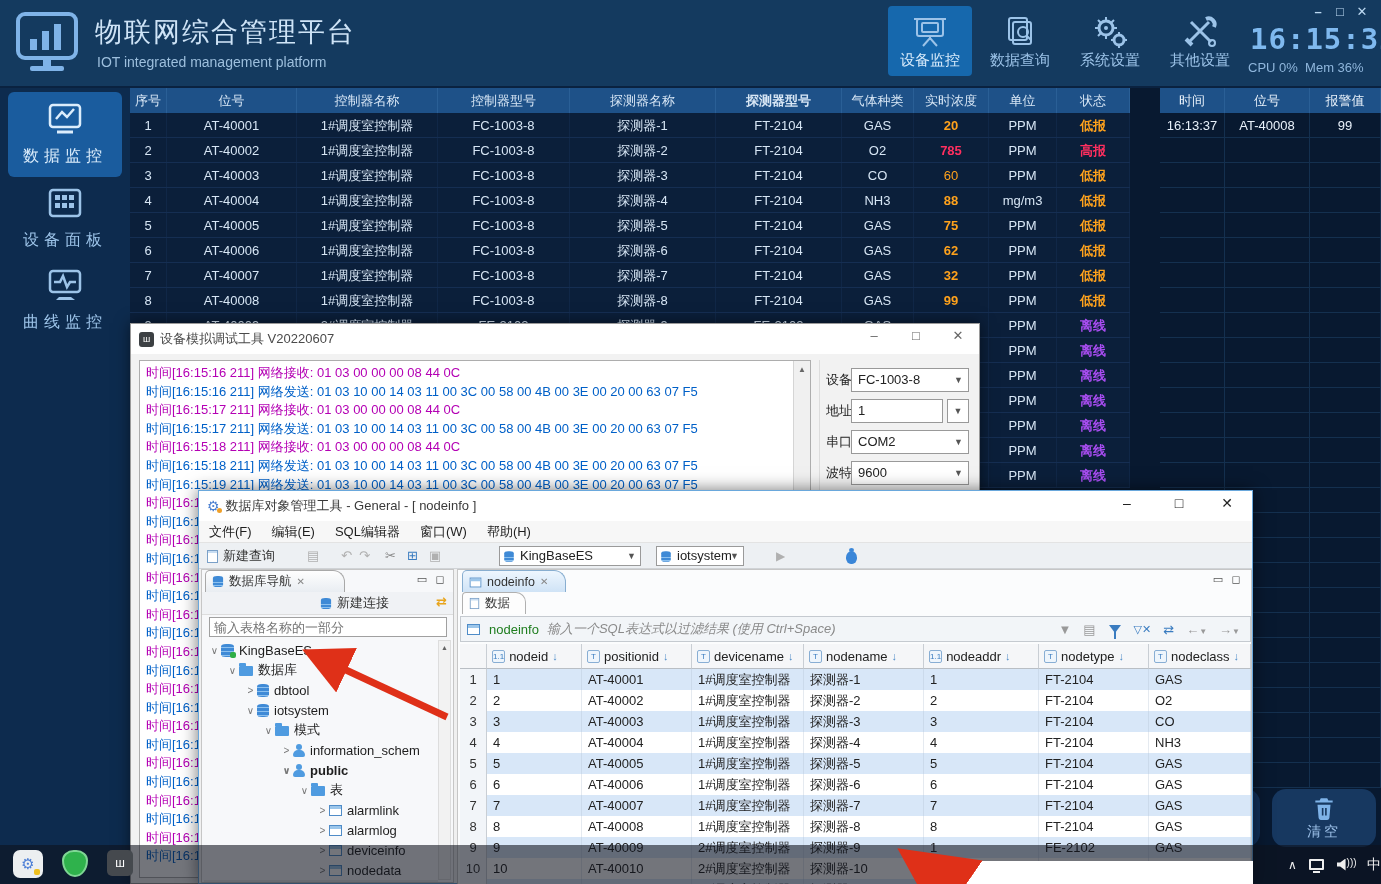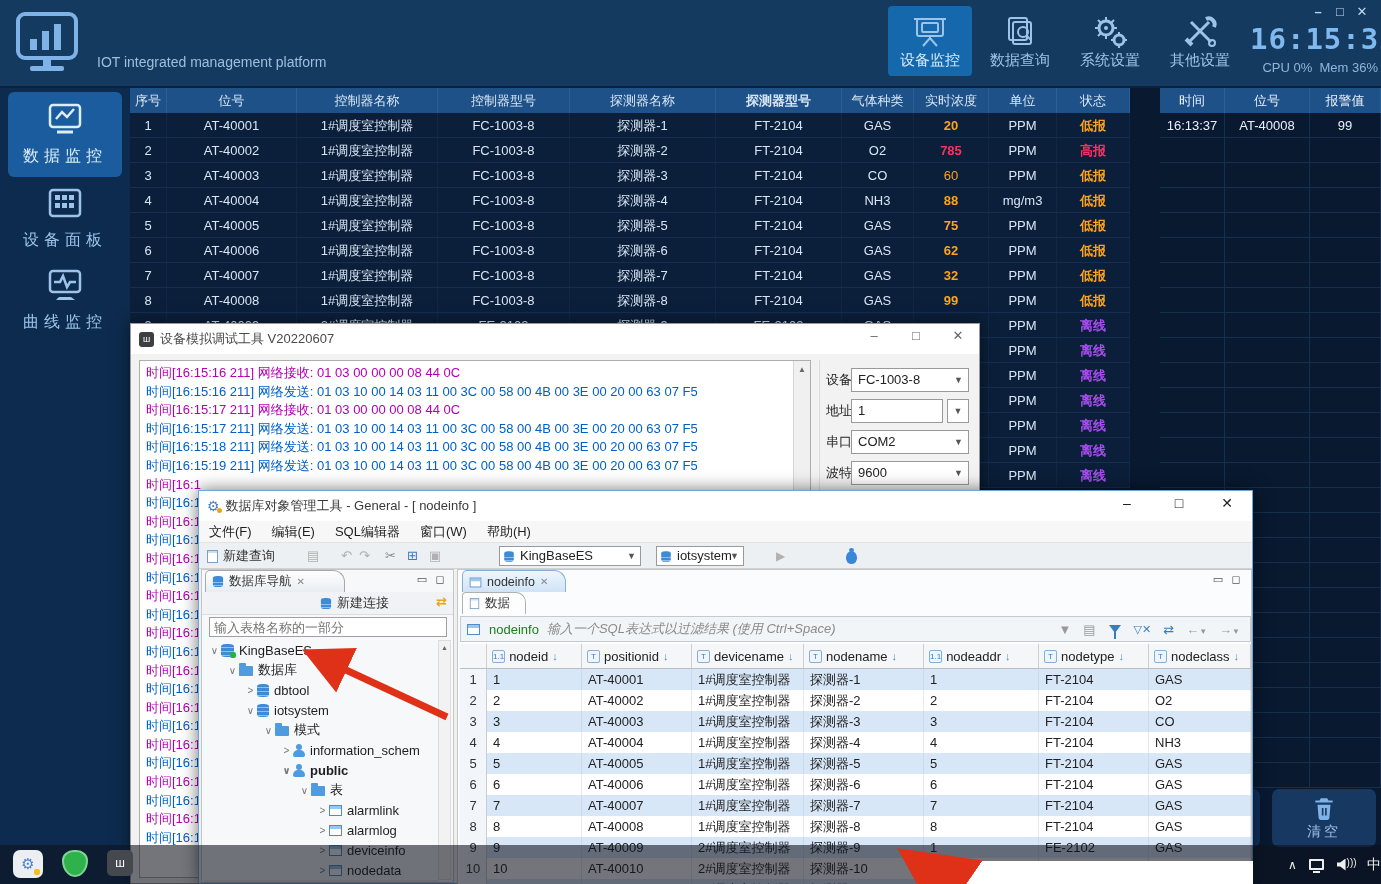--- a/index.html
+++ b/index.html
@@ -12,38 +12,38 @@
 #m-header{position:absolute;left:0;top:0;width:1381px;height:88px;background:#143a5f;border-bottom:2px solid #0a2240}
 #logo{position:absolute;left:14px;top:11px;width:66px;height:64px}
 #m-title{position:absolute;left:95px;top:14px;font-size:27px;color:#cfe4f7;letter-spacing:2px}
 #m-subtitle{position:absolute;left:97px;top:54px;font-size:14px;color:#9dbfdd}
 .nav-item{position:absolute;top:6px;width:84px;height:70px;display:flex;flex-direction:column;align-items:center;justify-content:center;color:#9cc3e8;font-size:15px;cursor:pointer;border-radius:4px}
 .nav-item.active{background:#1668ad;color:#d8ebfb}
 .nav-ic{width:40px;height:38px;display:flex;align-items:center;justify-content:center}
 #win-ctl-main{position:absolute;right:8px;top:4px;color:#bcd9f2;font-size:13px;font-weight:bold}
 #win-ctl-main span{display:inline-block;width:22px;text-align:center;cursor:pointer}
 #m-clock{position:absolute;left:1250px;top:22px;width:126px;text-align:center;font-family:"DejaVu Sans Mono",monospace;font-size:29px;font-weight:bold;color:#7fb9ef;letter-spacing:1px}
-#m-cpumem{position:absolute;left:1248px;top:60px;width:130px;text-align:right;font-size:13px;color:#8fb6dc}
+#m-cpumem{position:absolute;left:1248px;top:60px;width:130px;text-align:left;font-size:13px;color:#8fb6dc}
 #m-sidebar{position:absolute;left:0;top:88px;width:130px;height:796px;background:#0d2b4e}
 .sb-item{position:absolute;left:8px;width:114px;text-align:center;color:#9cc3e8;cursor:pointer;border-radius:6px;padding-top:10px}
 .sb-item.active{background:#1a5c9e;color:#dcedfc}
 .sb-label{font-size:16px;letter-spacing:5px;margin-top:6px;padding-bottom:10px}
 
 #m-table{position:absolute;left:130px;top:88px;width:1000px}
 .mt-row{display:flex;height:25px;line-height:25px;background:#0b1f3a;border-bottom:1px solid #152e52}
 .mt-row.hdr{background:#1e5188;border-bottom:none}
 .mt-cell{font-size:13px;color:#d7e6f5;text-align:center;overflow:hidden;white-space:nowrap;flex:none;border-right:1px solid rgba(21,46,82,.55)}
 .mt-row.hdr .mt-cell{color:#d7e6f5;border-right:1px solid #2a5f96;font-size:13px}
 
 #alarm{position:absolute;left:1160px;top:88px;width:221px}
 .al-row{display:flex;height:25px;line-height:25px;border-bottom:1px solid #14304f}
 .al-row.hdr{background:#1e5188;border-bottom:none}
 .al-cell{font-size:13px;color:#e8f1fa;text-align:center;flex:none;border-right:1px solid #14304f}
 .al-row.hdr .al-cell{border-right:1px solid #2a5f96}
-.card{position:absolute;border-radius:7px;background:#11305a}
+.card{position:absolute;border-radius:14px;background:#11305a}
 #card-clear{left:1272px;top:789px;width:104px;height:58px;background:#173860;display:flex;flex-direction:column;align-items:center;justify-content:center;cursor:pointer}
 #card-clear .lbl{font-size:14px;color:#9cc0e8;letter-spacing:3px;margin-top:2px}
 #card-stub{left:1160px;top:789px;width:100px;height:58px}
 
 
 #win-debug{position:absolute;left:130px;top:323px;width:850px;height:561px;background:#f2f2f2;border:1px solid #9a9a9a;box-shadow:0 0 14px rgba(0,0,0,.5);z-index:10}
 #dbg-title{position:absolute;left:0;top:0;width:100%;height:30px;background:#ffffff;display:flex;align-items:center}
 #dbg-ico{width:15px;height:15px;background:#3c4043;border-radius:3px;color:#fff;font-size:9px;line-height:15px;text-align:center;margin:0 6px 0 8px}
 #dbg-title .t{font-size:13px;color:#4a4a4a}
 .dbg-ctl{position:absolute;top:4px;width:30px;text-align:center;color:#666;font-size:13px;cursor:pointer}
@@ -158,20 +158,21 @@
       <div id="logo">
         <svg width="66" height="64" viewBox="0 0 66 64">
             <rect x="4" y="3" width="58" height="44" rx="7" fill="none" stroke="#7fb3e8" stroke-width="4"></rect>
             <rect x="16" y="28" width="7" height="11" fill="#7fb3e8"></rect>
             <rect x="28" y="20" width="7" height="19" fill="#7fb3e8"></rect>
             <rect x="40" y="13" width="7" height="26" fill="#7fb3e8"></rect>
             <rect x="29" y="47" width="8" height="8" fill="#7fb3e8"></rect>
             <rect x="16" y="55" width="34" height="5" rx="2" fill="#7fb3e8"></rect>
           </svg>
       </div>
+      <div id="m-title">物联网综合管理平台</div>
       <div id="m-subtitle">IOT integrated management platform</div>
       <div id="nav-items">
           <div class="nav-item active" style="left: 888px;">
             <div class="nav-ic">
               <svg width="38" height="36" viewBox="0 0 38 36">
                 <rect x="6" y="5" width="26" height="17" rx="2" fill="none" stroke="#9cc3e8" stroke-width="2"></rect>
                 <rect x="11" y="9" width="16" height="9" rx="1" fill="none" stroke="#9cc3e8" stroke-width="2"></rect>
                 <path d="M3 5h32M19 22v4M12 32l7-8 7 8" fill="none" stroke="#9cc3e8" stroke-width="2"></path>
               </svg>
             </div>
@@ -599,20 +600,21 @@
       <span class="dbg-ctl" style="right:90px">–</span>
       <span class="dbg-ctl" style="right:48px">□</span>
       <span class="dbg-ctl" style="right:6px">✕</span>
     </div>
     <div id="log-box">
       <div id="log-lines">
           <div class="log-line log-recv">时间[16:15:16 211] 网络接收: 01 03 00 00 00 08 44 0C</div>
           <div class="log-line log-send">时间[16:15:16 211] 网络发送: 01 03 10 00 14 03 11 00 3C 00 58 00 4B 00 3E 00 20 00 63 07 F5</div>
           <div class="log-line log-recv">时间[16:15:17 211] 网络接收: 01 03 00 00 00 08 44 0C</div>
           <div class="log-line log-send">时间[16:15:17 211] 网络发送: 01 03 10 00 14 03 11 00 3C 00 58 00 4B 00 3E 00 20 00 63 07 F5</div>
+          <div class="log-line log-recv">时间[16:15:18 211] 网络接收: 01 03 00 00 00 08 44 0C</div>
           <div class="log-line log-send">时间[16:15:18 211] 网络发送: 01 03 10 00 14 03 11 00 3C 00 58 00 4B 00 3E 00 20 00 63 07 F5</div>
           <div class="log-line log-send">时间[16:15:19 211] 网络发送: 01 03 10 00 14 03 11 00 3C 00 58 00 4B 00 3E 00 20 00 63 07 F5</div>
           <div class="log-line log-recv">时间[16:1</div>
           <div class="log-line log-send">时间[16:1</div>
           <div class="log-line log-recv">时间[16:1</div>
           <div class="log-line log-send">时间[16:1</div>
           <div class="log-line log-recv">时间[16:1</div>
           <div class="log-line log-send">时间[16:1</div>
           <div class="log-line log-recv">时间[16:1</div>
           <div class="log-line log-send">时间[16:1</div>

